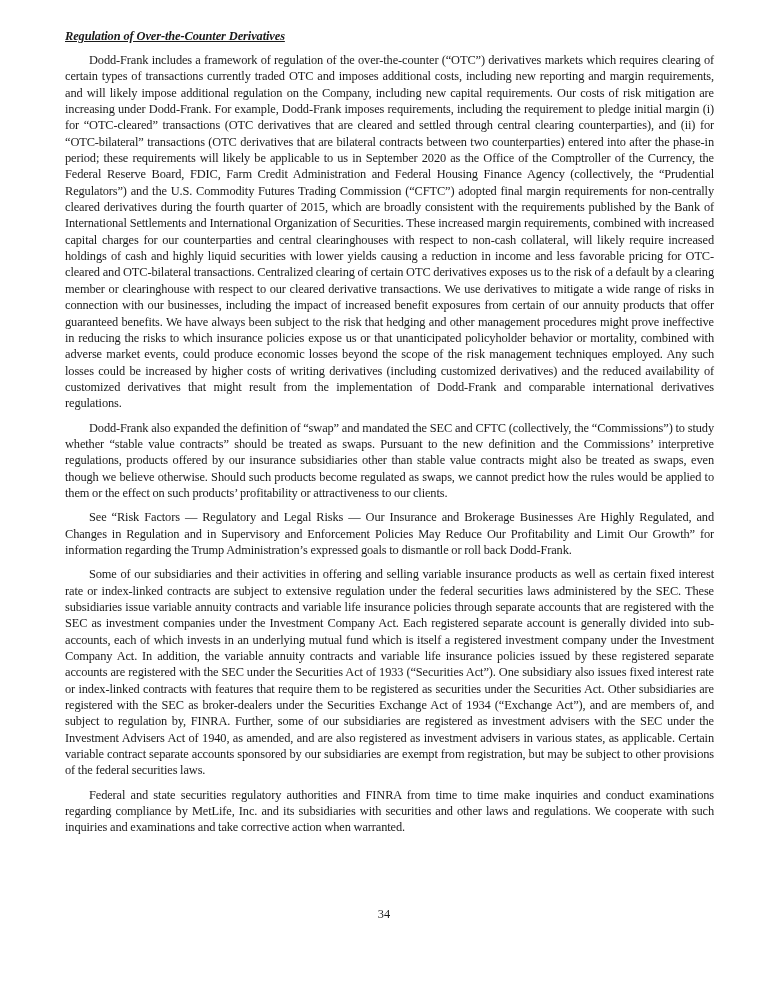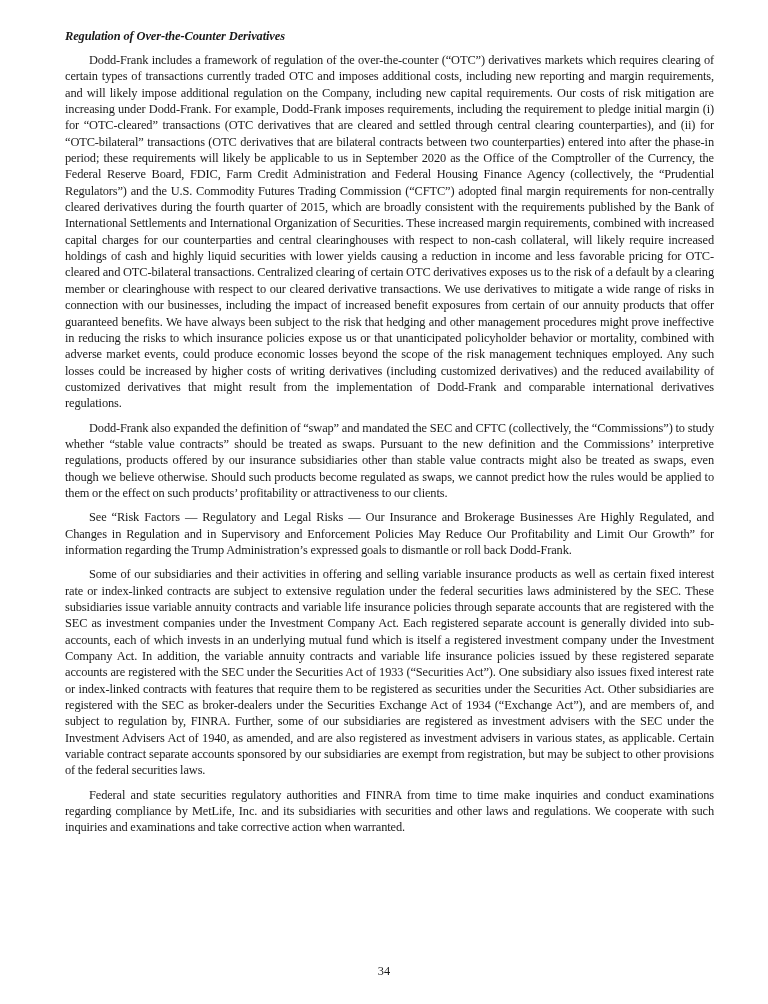--- a/index.html
+++ b/index.html
@@ -17,41 +17,42 @@
     }
     .page {
       position: absolute;
       left: 65px;
       top: 28px;
       width: 649px;
     }
     .heading {
       font-style: italic;
       font-weight: bold;
+      text-decoration: underline;
       font-size: 12.4px;
       line-height: 16px;
       margin: 0 0 4px 0;
       letter-spacing: -0.1px;
     }
     .para {
       font-size: 12.4px;
       line-height: 16.35px;
       text-align: justify;
       text-indent: 24px;
       margin: 0 0 8px 0;
       letter-spacing: -0.12px;
       word-spacing: -0.2px;
     }
     .para.first { margin-top: 8px; }
     .section2 { margin-top: 6px; }
     .page-number {
       position: absolute;
       left: 0;
       width: 768px;
-      top: 964px;
+      top: 907px;
       text-align: center;
       font-size: 12.4px;
       font-family: "Liberation Serif", "DejaVu Serif", serif;
     }
   </style>
 </head>
 <body>
 
 <div class="page">
 

